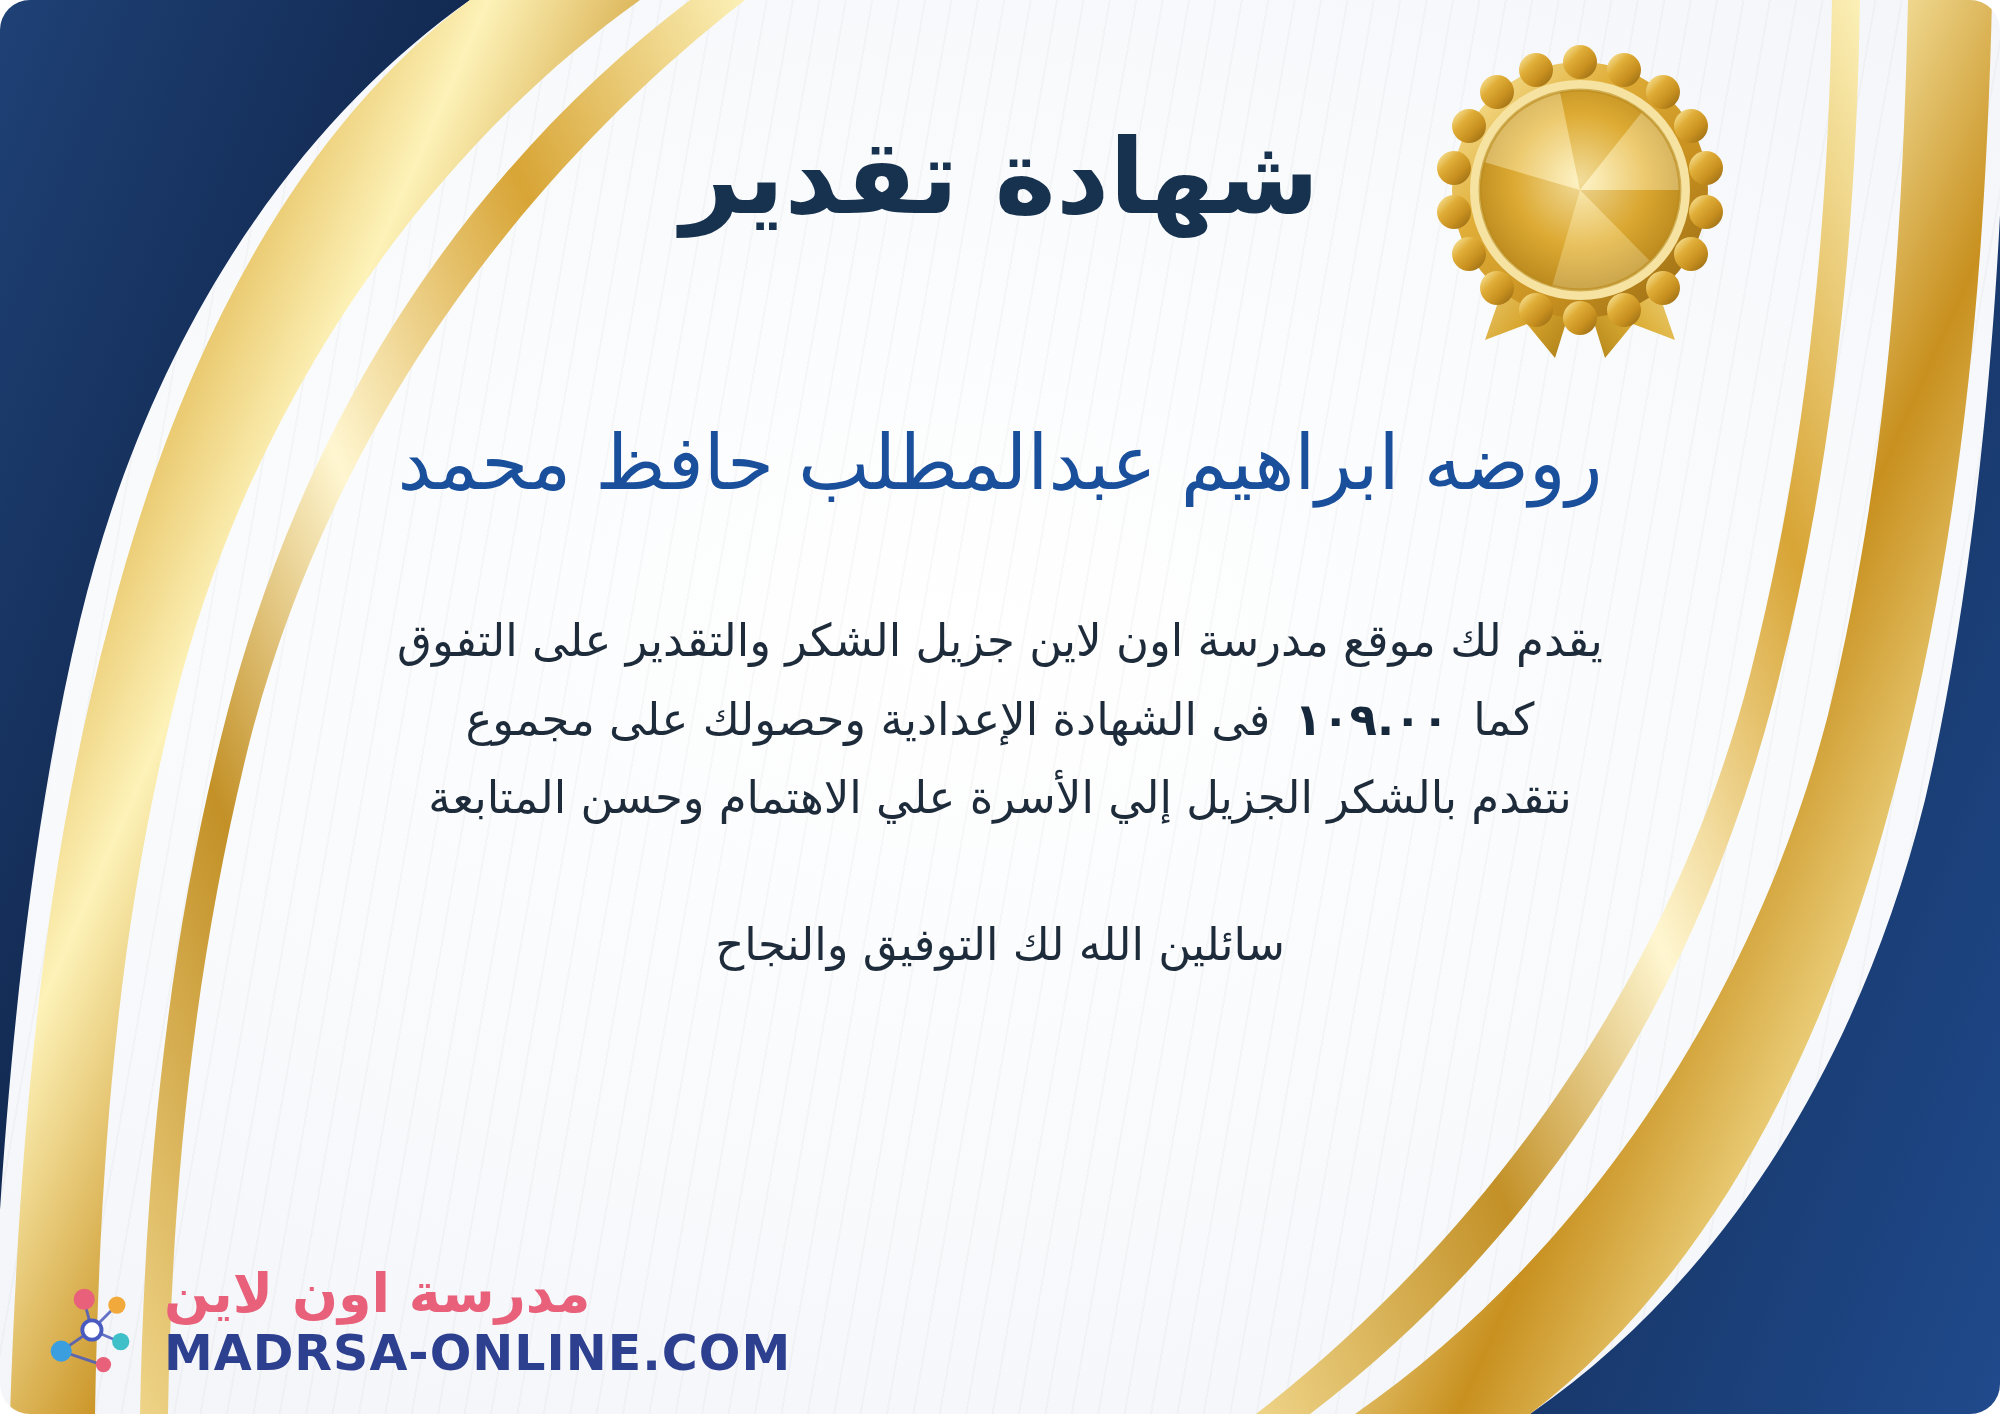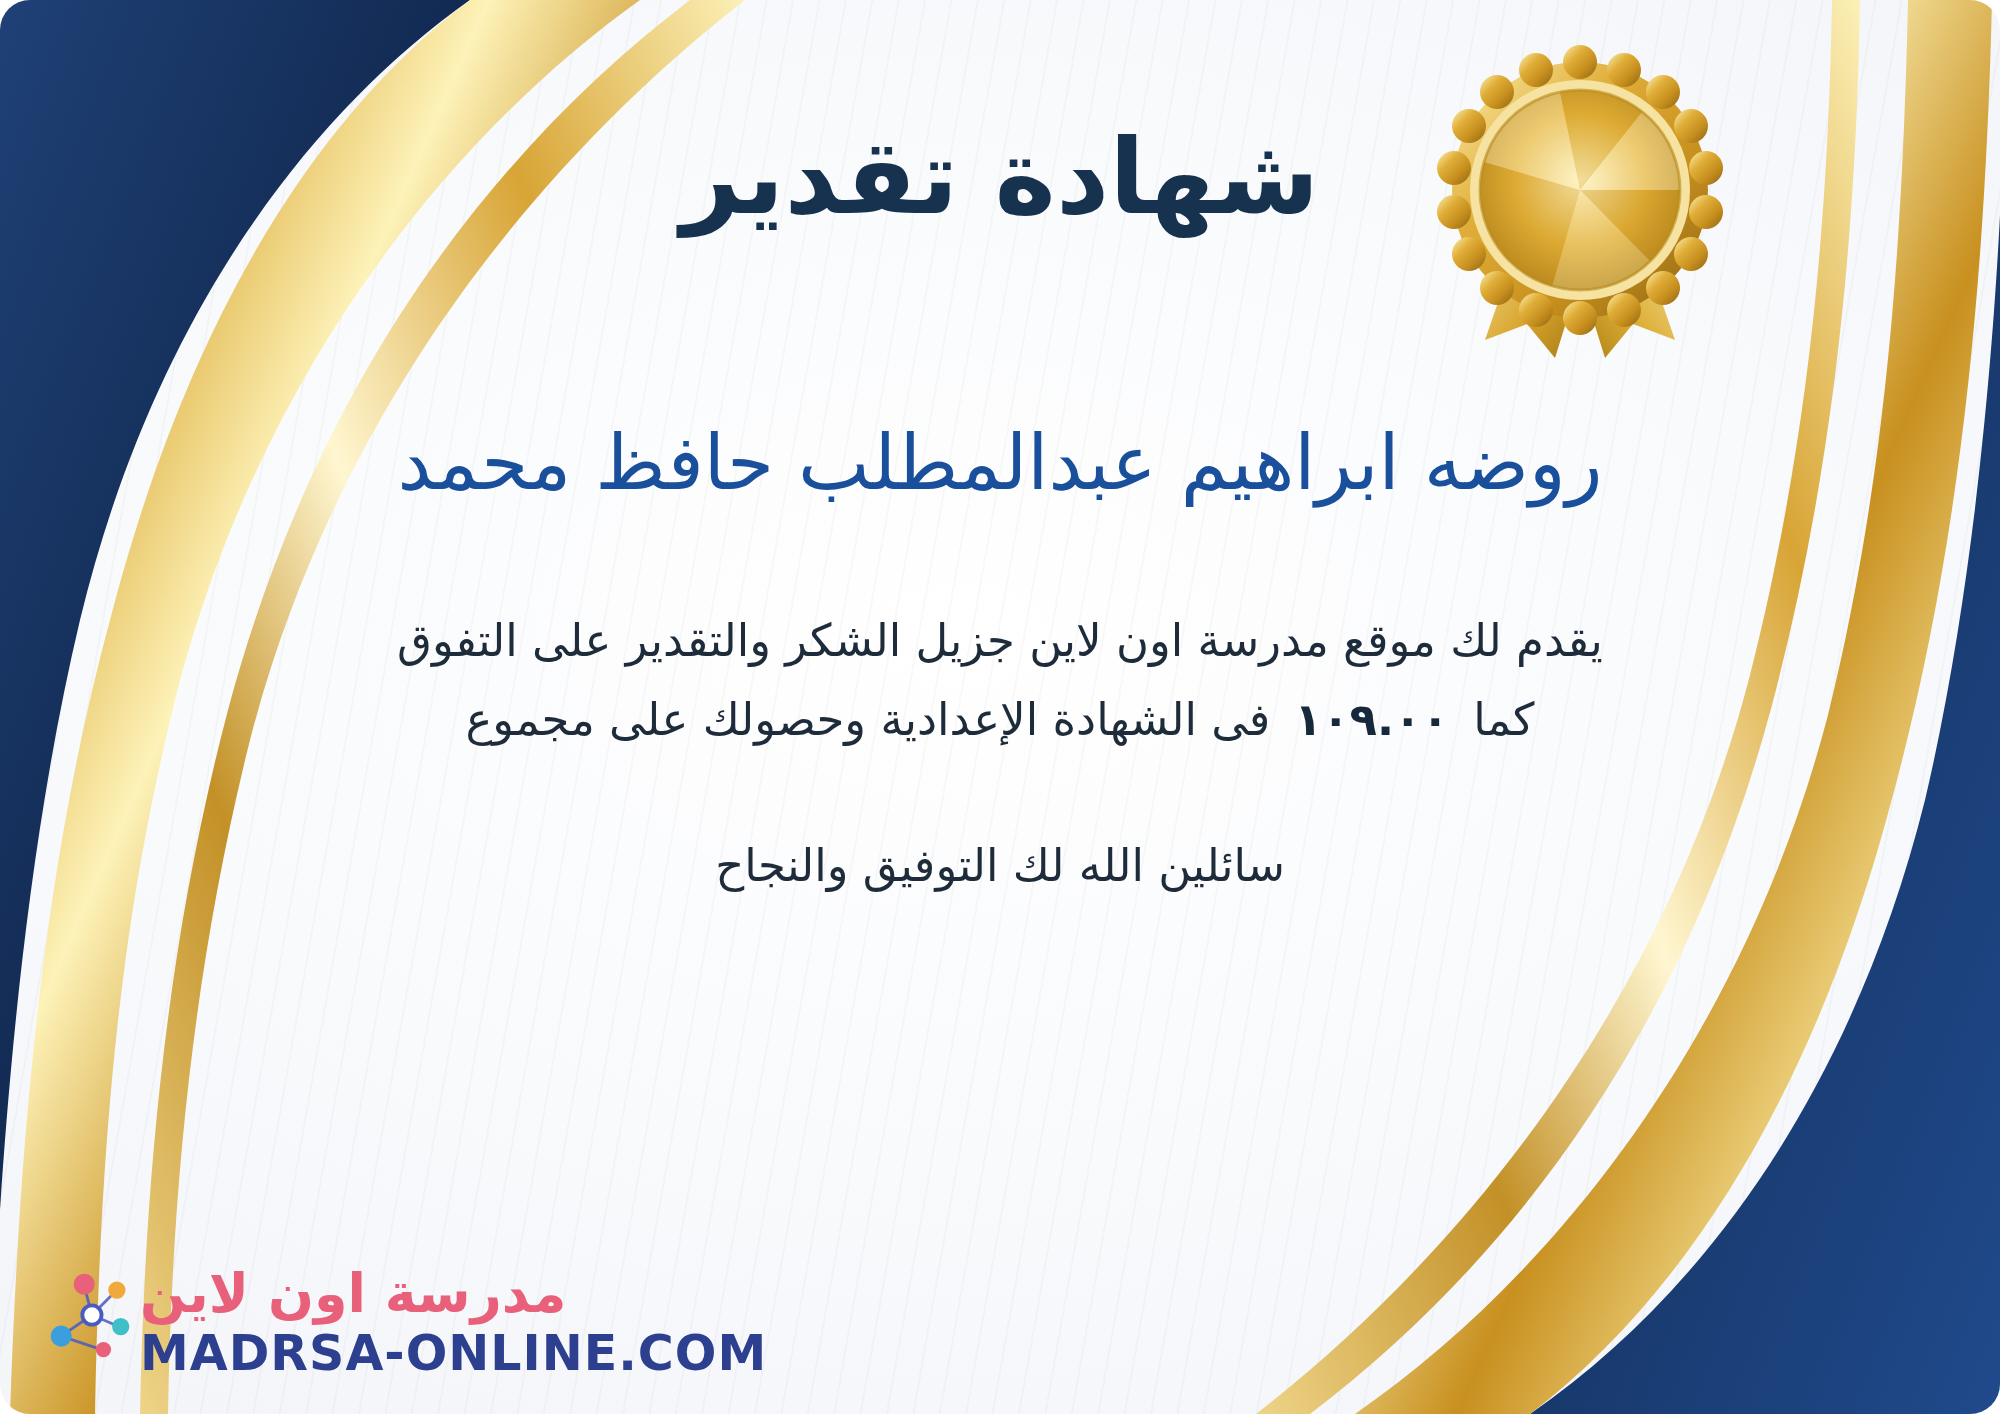--- a/index.html
+++ b/index.html
@@ -111,22 +111,22 @@
     width: 330px;
     height: 330px;
   }
 
   
   .logo {
     position: absolute;
     left: 42px;
     bottom: 36px;
     display: flex;
-    align-items: flex-start;
-    gap: 2px;
+    align-items: flex-end;
+    gap: 26px;
     direction: rtl;
   }
   .logo-text {
     display: flex;
     flex-direction: column;
     align-items: flex-end;
     line-height: 1;
   }
   .logo-ar {
     font-size: 54px;
@@ -288,20 +288,21 @@
 
     <div class="recipient">روضه ابراهيم عبدالمطلب حافظ محمد</div>
 
     <div class="body-text">
       <span class="body-line">يقدم لك موقع مدرسة اون لاين جزيل الشكر  والتقدير على التفوق</span>
       <span class="body-line">
         <span>كما</span>
         <span class="score">١٠٩.٠٠</span>
         <span>فى الشهادة الإعدادية وحصولك على مجموع</span>
       </span>
+      <span class="body-line">نتقدم  بالشكر الجزيل إلي الأسرة علي الاهتمام وحسن المتابعة</span>
     </div>
 
     <div class="closing">سائلين الله لك التوفيق  والنجاح</div>
   </div>
 
   <div class="logo">
     <div class="logo-text">
       <div class="logo-ar">مدرسة اون لاين</div>
       <div class="logo-url">MADRSA-ONLINE.COM</div>
     </div>

